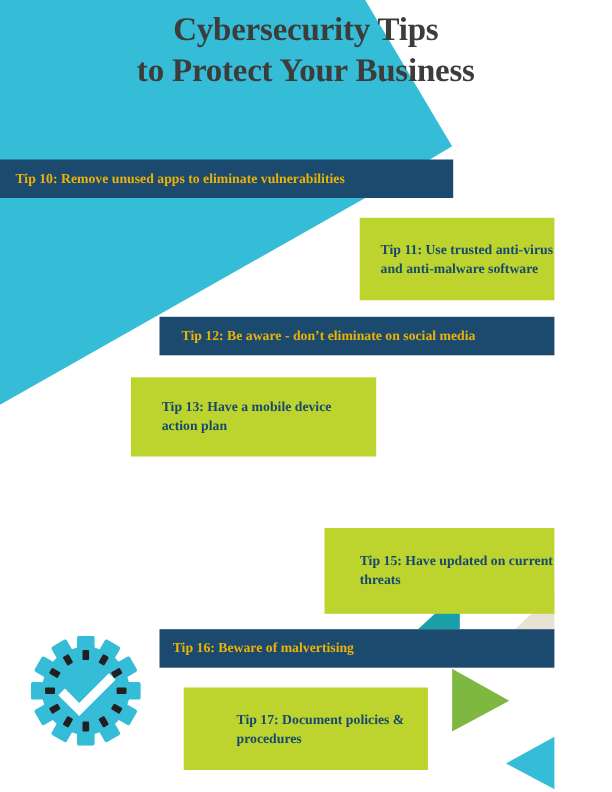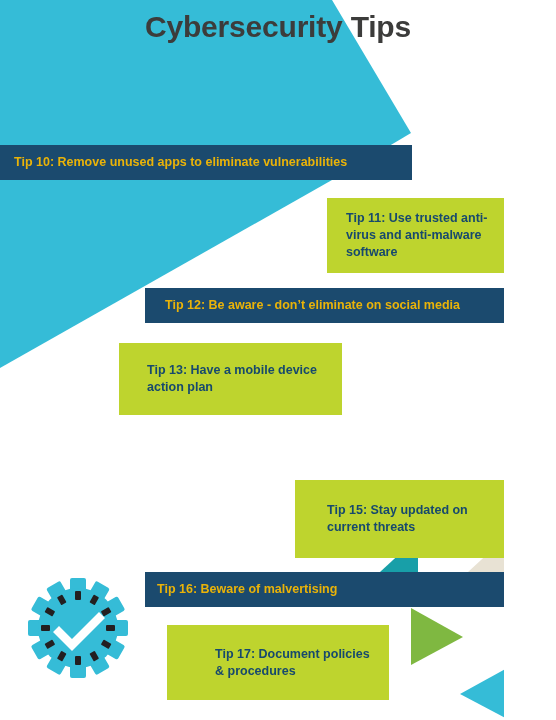--- a/index.html
+++ b/index.html
@@ -10,20 +10,21 @@
   }
   body {
     font-family: "Liberation Sans", sans-serif;
   }
   #infographic {
     position: relative;
     width: 504px;
     height: 720px;
     background: #ffffff;
     overflow: hidden;
+    font-family: Liberation Serif, serif;
   }
 
   
   .bg-layer {
     position: absolute;
     left: 0; top: 0;
     width: 556px; height: 720px;
     pointer-events: none;
   }
 
@@ -109,41 +110,42 @@
 
     <polygon points="411,608 411,665 463,637" fill="#7fb841"></polygon>
 
     <polygon points="509,608 509,665 556,637" fill="#e8e2d4"></polygon>
 
     <polygon points="509,667 509,720 460,694" fill="#35bcd7"></polygon>
   </svg>
 
   <div id="title-block">
     <span class="title-line">Cybersecurity Tips</span>
+    <span class="title-line">to Protect Your Business</span>
   </div>
 
   <div class="tip tip-bar" id="tip-10">
     <span class="tip-text">Tip 10: Remove unused apps to eliminate vulnerabilities</span>
   </div>
 
   <div class="tip tip-box" id="tip-11">
     <span class="tip-text">Tip 11: Use trusted anti-virus and anti-malware software</span>
   </div>
 
   <div class="tip tip-bar" id="tip-12">
     <span class="tip-text">Tip 12: Be aware - don’t eliminate on social media</span>
   </div>
 
   <div class="tip tip-box" id="tip-13">
     <span class="tip-text">Tip 13: Have a mobile device action plan</span>
   </div>
 
 
   <div class="tip tip-box" id="tip-15">
-    <span class="tip-text">Tip 15: Stay updated on current threats</span>
+    <span class="tip-text">Tip 15: Have updated on current threats</span>
   </div>
 
   <div class="tip tip-bar" id="tip-16">
     <span class="tip-text">Tip 16: Beware of malvertising</span>
   </div>
 
   <div class="tip tip-box" id="tip-17">
     <span class="tip-text">Tip 17: Document policies &amp; procedures</span>
   </div>
 

